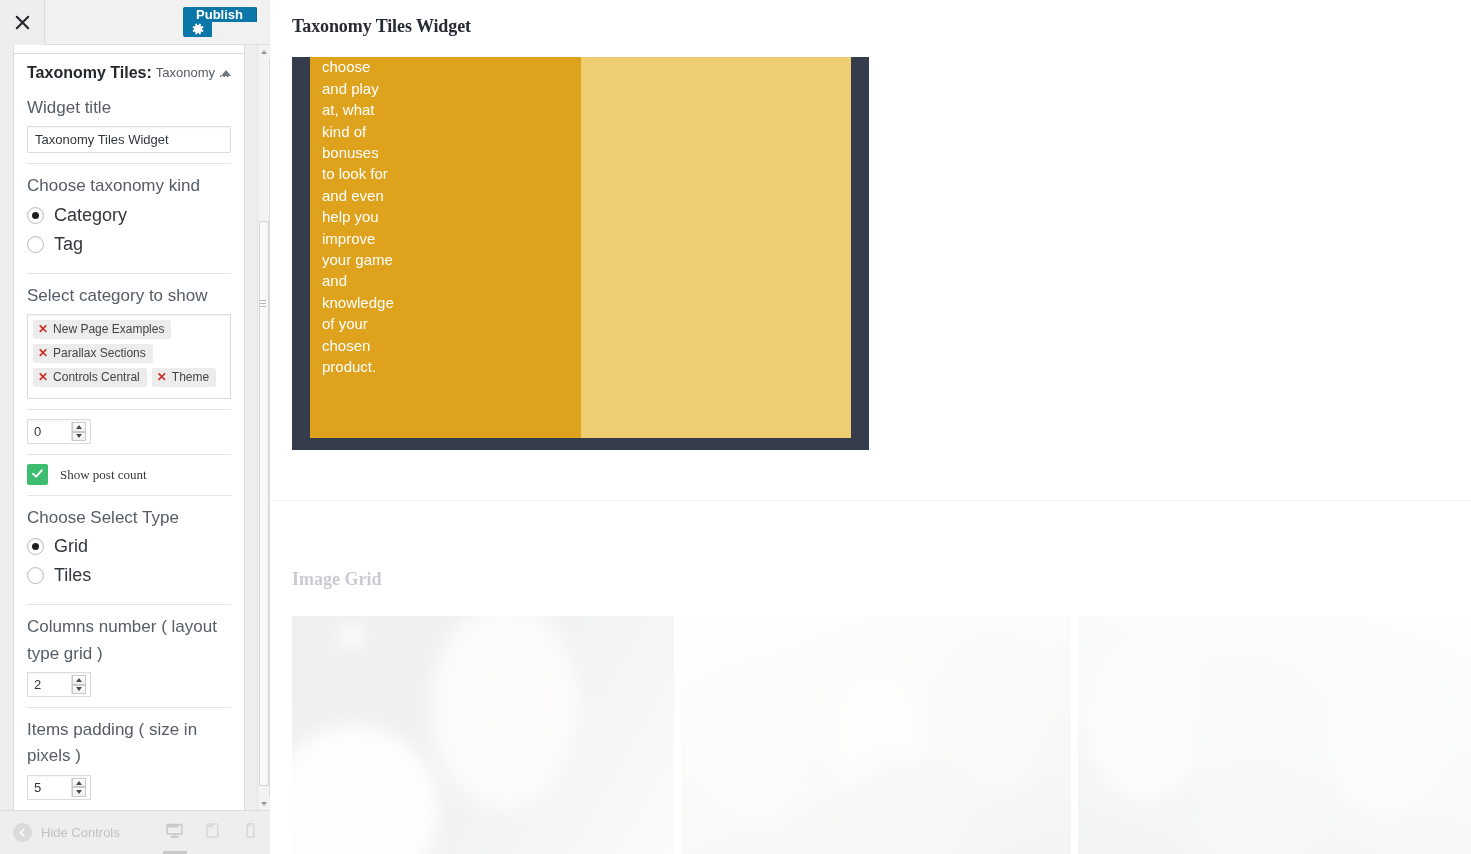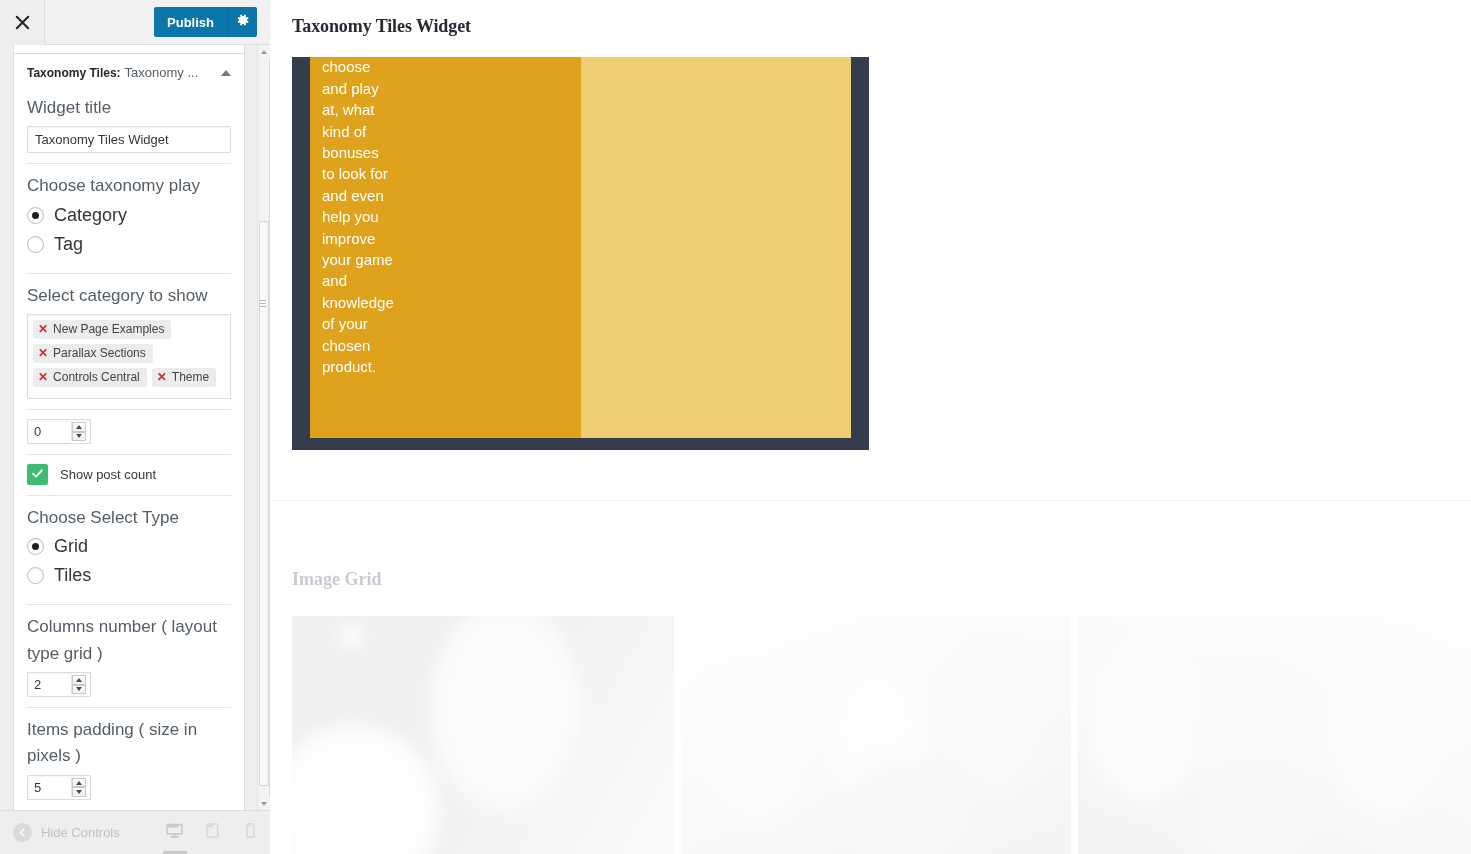--- a/index.html
+++ b/index.html
@@ -38,20 +38,21 @@
     cursor: pointer;
   }
   #close-btn svg { display: block; }
 
   #publish-group {
     position: absolute; right: 13px; top: 7px;
     height: 30px;
     display: flex;
     border-radius: 2px;
     overflow: hidden;
+    flex-direction: column;
   }
   #publish-btn {
     background: #0b76a8;
     color: #ffffff;
     font-size: 13px;
     font-weight: bold;
     padding: 0 13px;
     display: flex; align-items: center; justify-content: center;
     cursor: pointer;
     border-right: 1px solid #0a6b99;
@@ -84,21 +85,21 @@
     margin: 0 13px;
   }
   .widget-head {
     height: 37px;
     display: flex; align-items: center;
     padding: 0 13px;
     cursor: pointer;
     position: relative;
     background: #fff;
   }
-  .widget-head .wtitle { font-size: 12px; color: #23282d; font-weight: bold; }
+  .widget-head .wtitle { font-size: 16px; color: #23282d; font-weight: bold; }
   .widget-head .wsub { font-size: 13px; color: #555d66; font-weight: normal; margin-left: 4px; }
   .widget-head .caret {
     position: absolute; right: 13px; top: 50%; transform: translateY(-50%);
     width: 0; height: 0;
     border-left: 5px solid transparent;
     border-right: 5px solid transparent;
   }
   .caret.up { border-bottom: 6px solid #72777c; }
 
   .widget-body { padding: 0 13px 10px 13px; background: #fff; }
@@ -205,21 +206,21 @@
   .spin-btn {
     flex: 1;
     border: 1px solid #c9c9c9;
     background: linear-gradient(#fdfdfd,#f0f0f0);
     display: flex; align-items: center; justify-content: center;
   }
   .spin-btn .tri { width: 0; height: 0; border-left: 3px solid transparent; border-right: 3px solid transparent; }
   .spin-btn .tri.up { border-bottom: 4px solid #4a4a4a; }
   .spin-btn .tri.dn { border-top: 4px solid #4a4a4a; }
 
-  .check-row { display: flex; align-items: center; }
+  .check-row { display: flex; align-items: center; font-family: Liberation Serif, serif; }
   .checkbox {
     width: 21px; height: 21px;
     border-radius: 2px;
     background: #3cbc6e;
     display: flex; align-items: center; justify-content: center;
     margin-right: 12px;
     flex: none;
     cursor: pointer;
   }
   .check-row .clabel { font-size: 13px; color: #32373c; cursor: pointer; }
@@ -402,21 +403,21 @@
           </div>
 
           <div class="widget-body">
 
             <div class="field">
               <label class="flabel">Widget title</label>
               <input class="text-input" type="text" value="Taxonomy Tiles Widget" style="">
             </div>
 
             <div class="field">
-              <label class="flabel">Choose taxonomy play</label>
+              <label class="flabel">Choose taxonomy kind</label>
               <div class="radio-row">
                 <span class="radio checked"></span>
                 <span class="rlabel">Category</span>
               </div>
               <div class="radio-row">
                 <span class="radio"></span>
                 <span class="rlabel">Tag</span>
               </div>
             </div>
 

